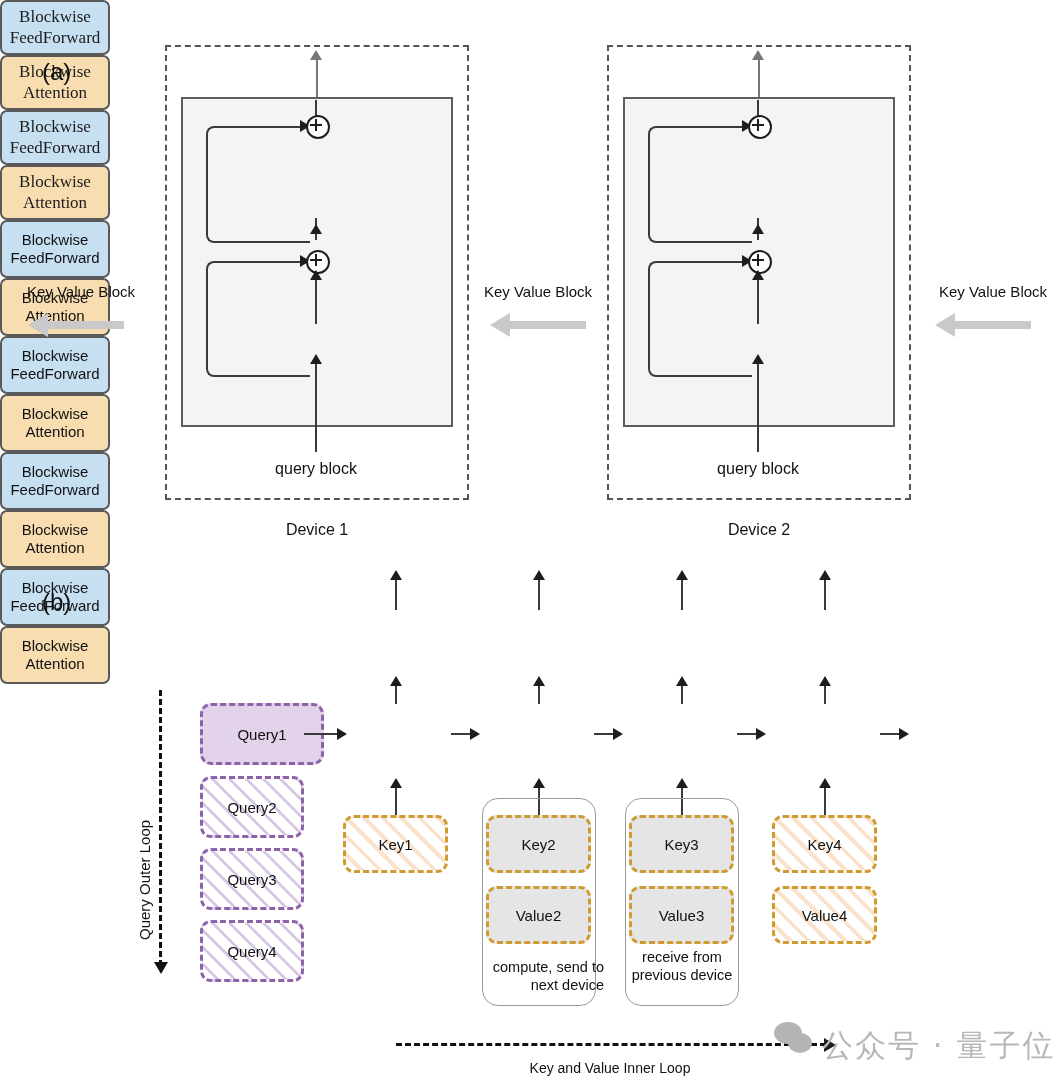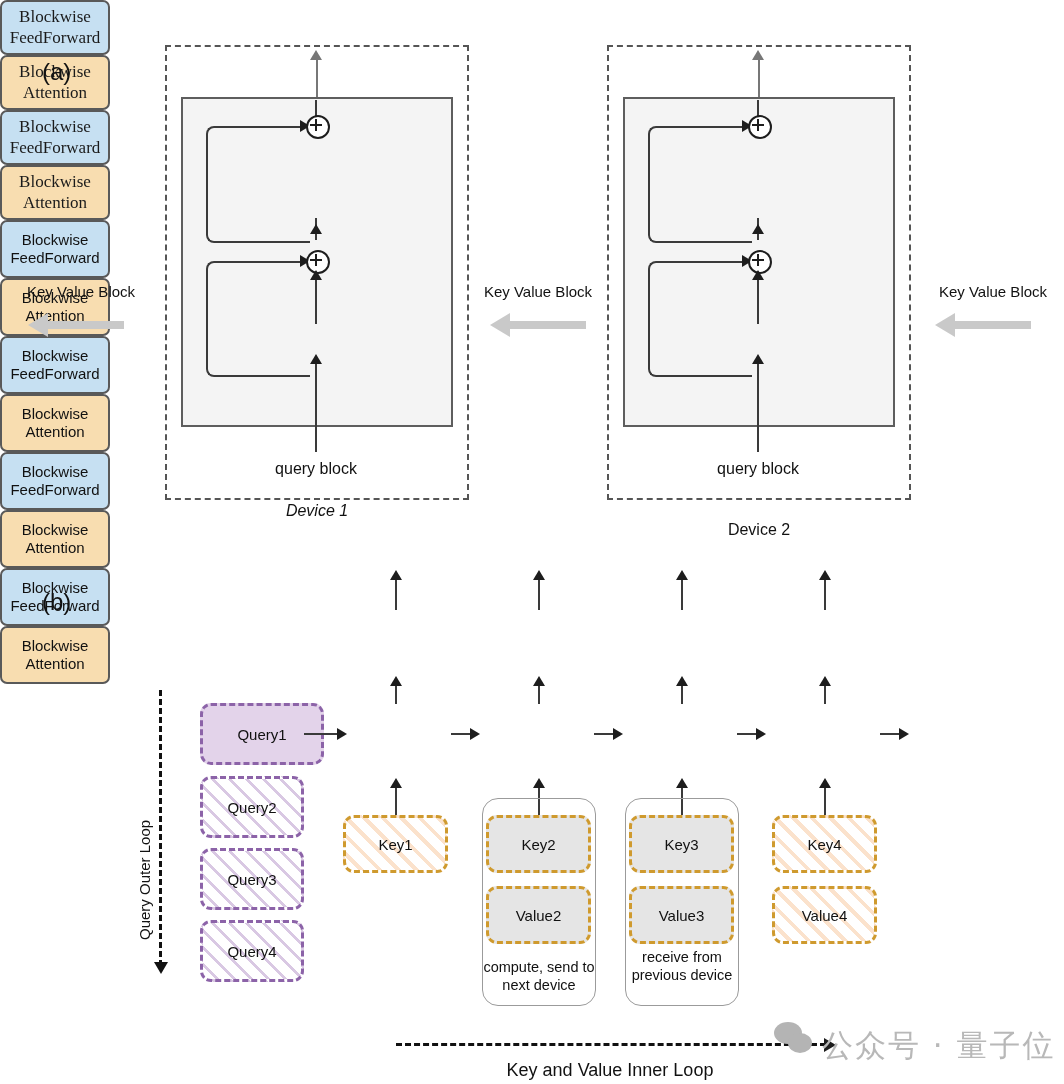--- a/index.html
+++ b/index.html
@@ -131,21 +131,21 @@
 
   <div class="mod mod-at serif" style="left:261px;top:297px;width:110px;height:55px;">
     <span class="l1">Blockwise</span>
     <span class="l2">Attention</span>
   </div>
 
   <div class="abs vline" style="left:315px;top:362px;height:90px;"></div>
   <div class="abs arrow-up" style="left:310px;top:354px;"></div>
   <div class="abs" style="left:246px;top:460px;width:140px;text-align:center;font-size:16px;">query block</div>
 
-  <div class="abs device-caption" style="left:247px;top:502px;width:140px;font-style:italic;">Device 1</div>
+  <div class="abs device-caption" style="left:247px;top:521px;width:140px;">Device 1</div>
 
   <div class="abs device-box" style="left:607px;top:45px;width:304px;height:455px;"></div>
 
   <div class="abs vline-gray" style="left:758px;top:58px;height:60px;"></div>
   <div class="abs arrow-up-gray" style="left:752px;top:50px;"></div>
 
   <div class="abs inner-panel" style="left:623px;top:97px;width:272px;height:330px;"></div>
 
   <div class="abs elbow" style="left:648px;top:126px;width:104px;height:117px;"></div>
   <div class="abs arrow-right" style="left:742px;top:120px;"></div>
@@ -242,21 +242,21 @@
   <div class="abs arrow-up" style="left:533px;top:676px;"></div>
   <div class="mod mod-at sans" style="left:484px;top:704px;width:110px;height:58px;">
     <span class="l1">Blockwise</span>
     <span class="l2">Attention</span>
   </div>
   <div class="abs vline" style="left:538px;top:786px;height:38px;"></div>
   <div class="abs arrow-up" style="left:533px;top:778px;"></div>
   <div class="abs group-box" style="left:482px;top:798px;width:114px;height:208px;"></div>
   <div class="abs kvbox solid" style="left:486px;top:815px;width:105px;height:58px;">Key2</div>
   <div class="abs kvbox solid" style="left:486px;top:886px;width:105px;height:58px;">Value2</div>
-  <div class="group-caption" style="left:474px;top:958px;width:130px;white-space:pre-line;">compute, send to
+  <div class="group-caption" style="left:474px;top:958px;width:130px;white-space:pre-line;text-align:right;">compute, send to
 next device</div>
   <div class="abs hline" style="left:594px;top:733px;width:22px;"></div>
   <div class="abs arrow-right" style="left:613px;top:728px;"></div>
 
   <div class="abs vline" style="left:681px;top:578px;height:32px;"></div>
   <div class="abs arrow-up" style="left:676px;top:570px;"></div>
   <div class="mod mod-ff sans" style="left:627px;top:609px;width:110px;height:58px;">
     <span class="l1">Blockwise</span>
     <span class="l2">FeedForward</span>
   </div>
@@ -290,21 +290,21 @@
   </div>
   <div class="abs vline" style="left:824px;top:786px;height:38px;"></div>
   <div class="abs arrow-up" style="left:819px;top:778px;"></div>
   <div class="abs kvbox hatch" style="left:772px;top:815px;width:105px;height:58px;">Key4</div>
   <div class="abs kvbox hatch" style="left:772px;top:886px;width:105px;height:58px;">Value4</div>
   <div class="abs hline" style="left:880px;top:733px;width:22px;"></div>
   <div class="abs arrow-right" style="left:899px;top:728px;"></div>
 
   <div class="dash-h" style="left:396px;top:1043px;width:430px;"></div>
   <div class="abs arrow-right" style="left:824px;top:1038px;border-left-width:12px;border-top-width:7px;border-bottom-width:7px;"></div>
-  <div class="abs" style="left:430px;top:1060px;width:360px;text-align:center;font-size:18px;">Key and Value Inner Loop</div>
+  <div class="abs" style="left:430px;top:1060px;width:360px;text-align:center;font-size:14px;">Key and Value Inner Loop</div>
 
   <div class="wm-logo" style="left:774px;top:1022px;width:48px;height:40px;">
     <div class="wm-bubble" style="left:0;top:0;width:28px;height:22px;"></div>
     <div class="wm-bubble" style="left:14px;top:11px;width:24px;height:20px;"></div>
   </div>
   <div class="wm" style="left:822px;top:1025px;">公众号 · 量子位</div>
 
 </div>
 
 </body></html>

